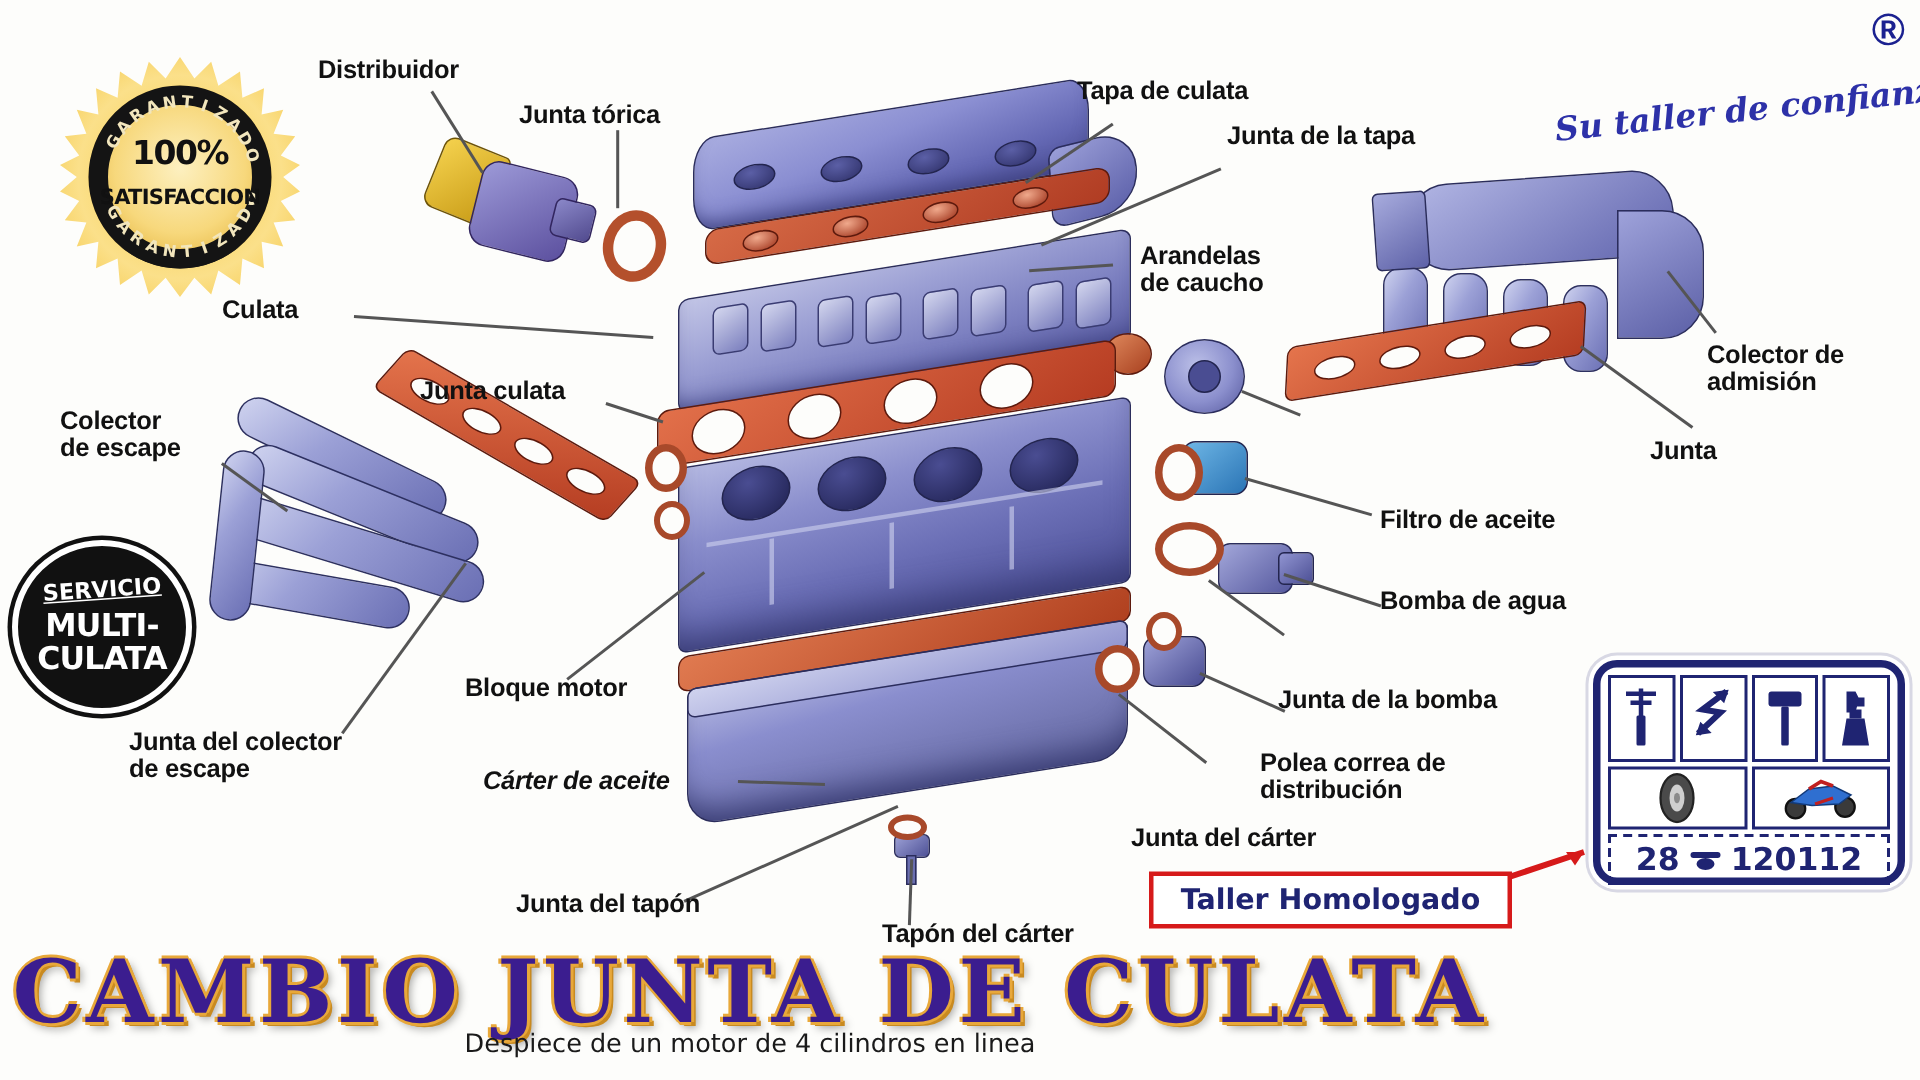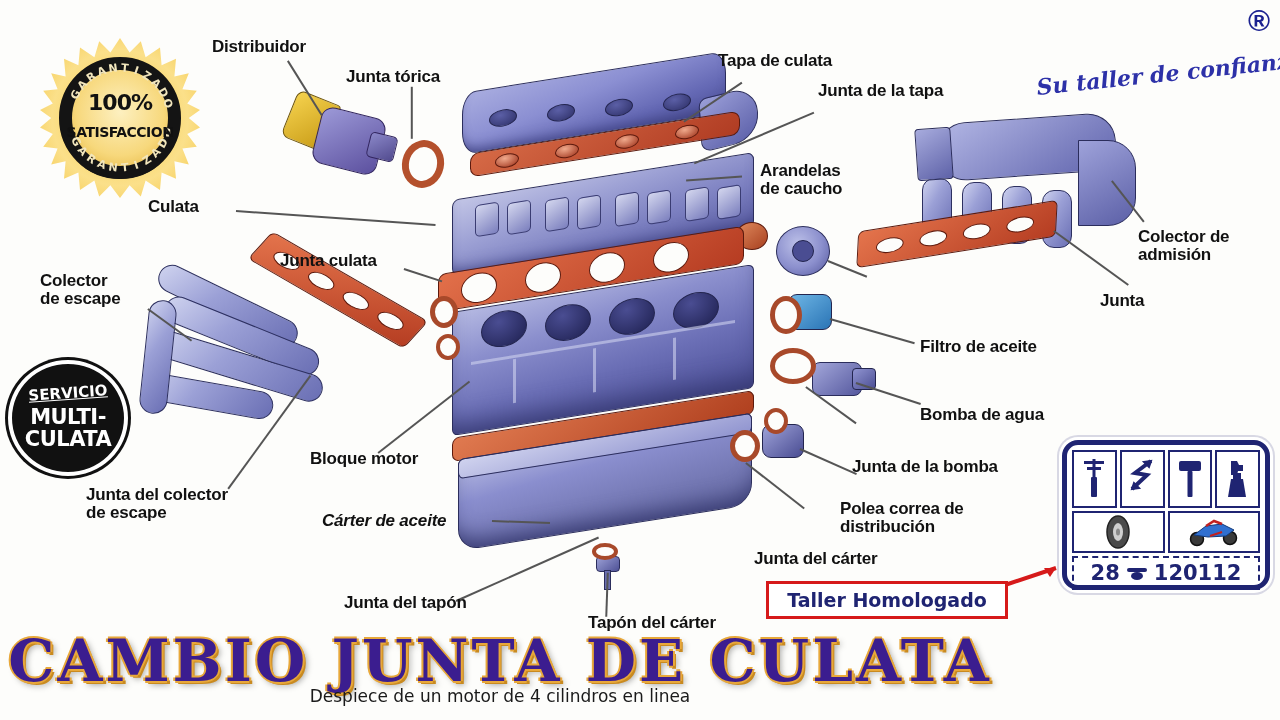--- a/index.html
+++ b/index.html
@@ -307,21 +307,21 @@
   <div class="lbl" style="left:280px;top:252px;">Junta culata</div>
   <div class="lbl" style="left:40px;top:272px;">Colector<br>de escape</div>
   <div class="lbl" style="left:86px;top:486px;">Junta del colector<br>de escape</div>
   <div class="lbl" style="left:310px;top:450px;">Bloque motor</div>
   <div class="lbl" style="left:322px;top:512px;font-style:italic;">Cárter de aceite</div>
   <div class="lbl" style="left:344px;top:594px;">Junta del tapón</div>
   <div class="lbl" style="left:588px;top:614px;">Tapón del cárter</div>
   <div class="lbl" style="left:1138px;top:228px;">Colector de<br>admisión</div>
   <div class="lbl" style="left:1100px;top:292px;">Junta</div>
   <div class="lbl" style="left:920px;top:338px;">Filtro de aceite</div>
-  <div class="lbl" style="left:920px;top:406px;">Bomba de agua</div>
+  <div class="lbl" style="left:920px;top:392px;">Bomba de agua</div>
   <div class="lbl" style="left:852px;top:458px;">Junta de la bomba</div>
   <div class="lbl" style="left:840px;top:500px;">Polea correa de<br>distribución</div>
   <div class="lbl" style="left:754px;top:550px;">Junta del cárter</div>
 
   <div id="logo">
     <div id="logo-reg">®</div>
     <div id="logo-tag">Su taller de confianza</div>
   </div>
 
   <div id="seal">

